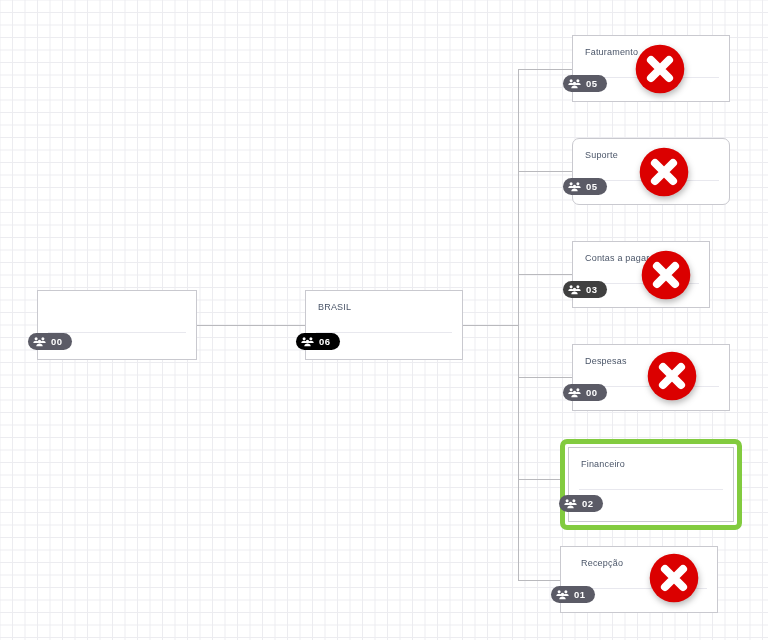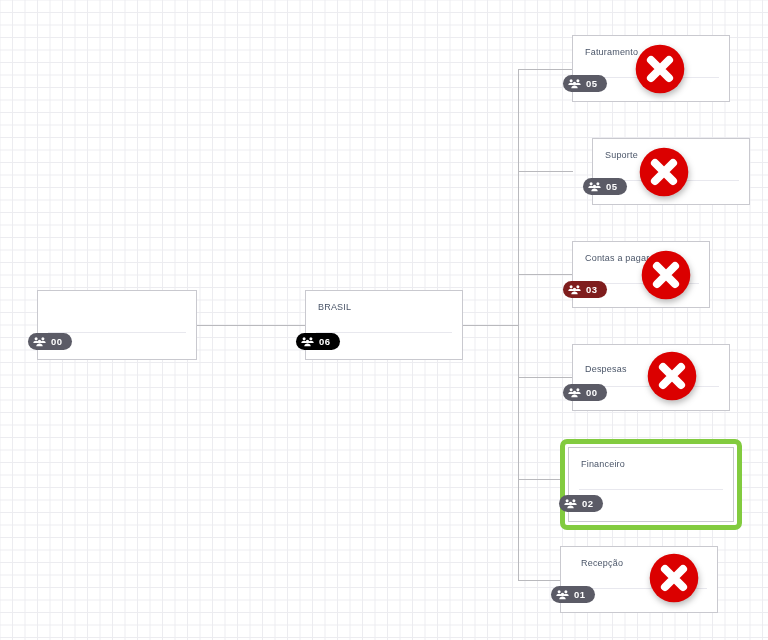--- a/index.html
+++ b/index.html
@@ -181,21 +181,21 @@
               <path d="M6.6 19.6c0-3.5 2.9-5.5 6.4-5.5s6.4 2.0 6.4 5.5z" fill="#ffffff"></path>
             </svg>
           </span>
           <span class="badge-count" style="color: rgb(255, 255, 255);">05</span>
         </div>
       </div>
       <div class="x-mark" style="left: 633px; top: 42px;"><svg viewBox="0 0 60 60" width="100%" height="100%" xmlns="http://www.w3.org/2000/svg">
           <circle cx="30" cy="30" r="27" fill="#db0000"></circle>
           <path d="M20 20 L40 40 M40 20 L20 40" stroke="#ffffff" stroke-width="9" stroke-linecap="round"></path>
         </svg></div>
-      <div class="node" style="border-color: rgb(201, 201, 207); background: rgb(255, 255, 255); position: absolute; left: 592px; top: 138px; width: 158px; height: 67px;">
+      <div class="node" style="border-color: rgb(201, 201, 207); background: rgb(255, 255, 255); position: absolute; left: 572px; top: 138px; width: 158px; height: 67px; border-radius: 7px;">
         <div class="node-title" style="color: rgb(74, 85, 104);">Suporte</div>
         <div class="node-sep"></div>
         <div class="badge" style="background: rgb(91, 91, 102);">
           <span style="display: flex;">
             <svg class="badge-icon" viewBox="0 0 26 20" xmlns="http://www.w3.org/2000/svg">
               <circle cx="6.2" cy="4.6" r="3.0" fill="#ffffff"></circle>
               <path d="M0.6 13.2c0-3.0 2.5-4.7 5.6-4.7s5.6 1.7 5.6 4.7z" fill="#ffffff"></path>
               <circle cx="19.8" cy="4.6" r="3.0" fill="#ffffff"></circle>
               <path d="M14.2 13.2c0-3.0 2.5-4.7 5.6-4.7s5.6 1.7 5.6 4.7z" fill="#ffffff"></path>
               <circle cx="13" cy="10.0" r="3.4" fill="#ffffff"></circle>
@@ -205,40 +205,40 @@
           <span class="badge-count" style="color: rgb(255, 255, 255);">05</span>
         </div>
       </div>
       <div class="x-mark" style="left: 637px; top: 145px;"><svg viewBox="0 0 60 60" width="100%" height="100%" xmlns="http://www.w3.org/2000/svg">
           <circle cx="30" cy="30" r="27" fill="#db0000"></circle>
           <path d="M20 20 L40 40 M40 20 L20 40" stroke="#ffffff" stroke-width="9" stroke-linecap="round"></path>
         </svg></div>
       <div class="node" style="border-color: rgb(201, 201, 207); background: rgb(255, 255, 255); position: absolute; left: 572px; top: 241px; width: 138px; height: 67px;">
         <div class="node-title" style="color: rgb(74, 85, 104);">Contas a pagar</div>
         <div class="node-sep"></div>
-        <div class="badge" style="background: #7f1d1d;">
+        <div class="badge" style="background: #404040;">
           <span style="display: flex;">
             <svg class="badge-icon" viewBox="0 0 26 20" xmlns="http://www.w3.org/2000/svg">
               <circle cx="6.2" cy="4.6" r="3.0" fill="#ffffff"></circle>
               <path d="M0.6 13.2c0-3.0 2.5-4.7 5.6-4.7s5.6 1.7 5.6 4.7z" fill="#ffffff"></path>
               <circle cx="19.8" cy="4.6" r="3.0" fill="#ffffff"></circle>
               <path d="M14.2 13.2c0-3.0 2.5-4.7 5.6-4.7s5.6 1.7 5.6 4.7z" fill="#ffffff"></path>
               <circle cx="13" cy="10.0" r="3.4" fill="#ffffff"></circle>
               <path d="M6.6 19.6c0-3.5 2.9-5.5 6.4-5.5s6.4 2.0 6.4 5.5z" fill="#ffffff"></path>
             </svg>
           </span>
           <span class="badge-count" style="color: rgb(255, 255, 255);">03</span>
         </div>
       </div>
       <div class="x-mark" style="left: 639px; top: 248px;"><svg viewBox="0 0 60 60" width="100%" height="100%" xmlns="http://www.w3.org/2000/svg">
           <circle cx="30" cy="30" r="27" fill="#db0000"></circle>
           <path d="M20 20 L40 40 M40 20 L20 40" stroke="#ffffff" stroke-width="9" stroke-linecap="round"></path>
         </svg></div>
       <div class="node" style="border-color: rgb(201, 201, 207); background: rgb(255, 255, 255); position: absolute; left: 572px; top: 344px; width: 158px; height: 67px;">
-        <div class="node-title" style="color: rgb(74, 85, 104); margin-top: 8px;">Despesas</div>
+        <div class="node-title" style="color: rgb(74, 85, 104);">Despesas</div>
         <div class="node-sep"></div>
         <div class="badge" style="background: rgb(91, 91, 102);">
           <span style="display: flex;">
             <svg class="badge-icon" viewBox="0 0 26 20" xmlns="http://www.w3.org/2000/svg">
               <circle cx="6.2" cy="4.6" r="3.0" fill="#ffffff"></circle>
               <path d="M0.6 13.2c0-3.0 2.5-4.7 5.6-4.7s5.6 1.7 5.6 4.7z" fill="#ffffff"></path>
               <circle cx="19.8" cy="4.6" r="3.0" fill="#ffffff"></circle>
               <path d="M14.2 13.2c0-3.0 2.5-4.7 5.6-4.7s5.6 1.7 5.6 4.7z" fill="#ffffff"></path>
               <circle cx="13" cy="10.0" r="3.4" fill="#ffffff"></circle>
               <path d="M6.6 19.6c0-3.5 2.9-5.5 6.4-5.5s6.4 2.0 6.4 5.5z" fill="#ffffff"></path>

